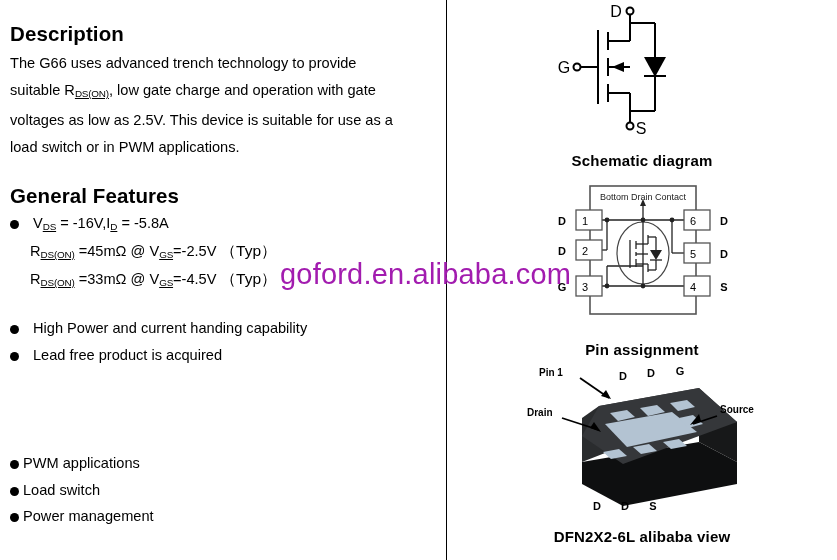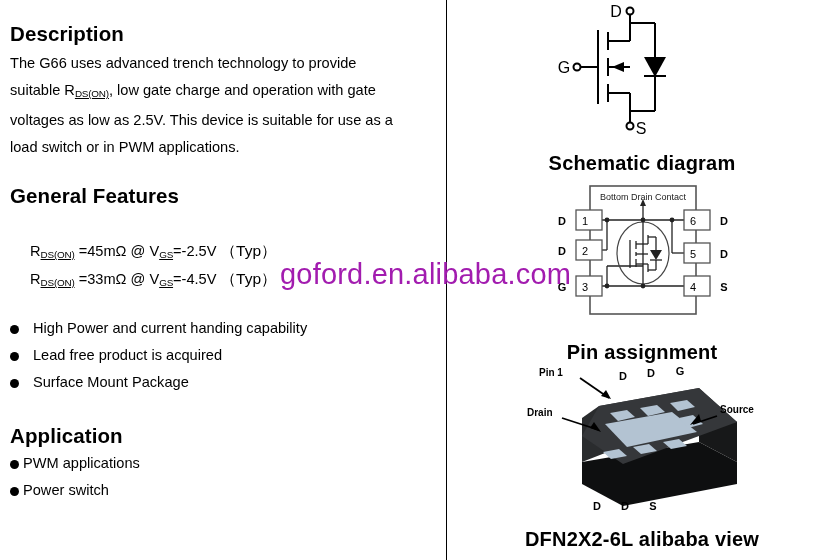--- a/index.html
+++ b/index.html
@@ -76,21 +76,21 @@
   }
   #app-0{top:455px;}
   #app-1{top:482px;}
   #app-2{top:508px;}
 
   
   .right{position:absolute;left:447px;top:0;width:390px;height:560px;}
 
   .cap{
     position:absolute;width:100%;text-align:center;
-    font-size:20px;font-weight:bold;letter-spacing:.2px;
+    font-size:15px;font-weight:bold;letter-spacing:.2px;
   }
   #cap-schematic{top:152px;left:0;}
   #cap-pin{top:341px;left:0;}
   #cap-bottom{top:528px;left:0;}
 
   .svgbox{position:absolute;}
   #schematic-svg{left:95px;top:2px;}
   #pinassign-svg{left:105px;top:180px;}
   #package-svg{left:80px;top:366px;}
 
@@ -107,46 +107,48 @@
 
     <div class="desc-body">
       <p><span>The G66 uses advanced trench technology to provide</span></p>
       <p><span>suitable R</span><sub>DS(ON)</sub><span>, low gate charge and operation with gate</span></p>
       <p>voltages as low as 2.5V. This device is suitable for use as a</p>
       <p>load switch or in PWM applications.</p>
     </div>
 
     <h2 class="sect" id="feat-title">General Features</h2>
 
+    <div class="feat-bullet" id="feat-0">
+      <span class="dot"></span><span>V</span><sub>DS</sub><span> = -16V,</span><span>I</span><sub>D</sub><span> = -5.8A</span>
+    </div>
 
     <div class="feat-bullet rds-line" id="feat-sub-0">
       <span>R</span><sub>DS(ON)</sub><span> =45mΩ @ V</span><sub>GS</sub><span>=-2.5V</span>&nbsp;<span class="typ">（Typ）</span>
     </div>
 
     <div class="feat-bullet rds-line" id="feat-sub-1">
       <span>R</span><sub>DS(ON)</sub><span> =33mΩ @ V</span><sub>GS</sub><span>=-4.5V</span>&nbsp;<span class="typ">（Typ）</span>
     </div>
 
     <div class="feat-bullet" id="feat-1">
       <span class="dot"></span><span>High Power and current handing capability</span>
     </div>
     <div class="feat-bullet" id="feat-2">
       <span class="dot"></span><span>Lead free product is acquired</span>
     </div>
-    <div class="feat-bullet" id="feat-3">
-      <span class="dot"></span><span>Surface Mount Package</span>
-    </div>
-
-    <h2 class="sect" id="app-title">Application</h2>
+
 
     <div class="app-item" id="app-0">
       <span class="dot-sm"></span><span>PWM applications</span>
     </div>
     <div class="app-item" id="app-1">
-      <span class="dot-sm"></span><span>Power switch</span>
+      <span class="dot-sm"></span><span>Load switch</span>
+    </div>
+    <div class="app-item" id="app-2">
+      <span class="dot-sm"></span><span>Power management</span>
     </div>
   </div>
 
   <div class="divider"></div>
 
   <div class="watermark">goford.en.alibaba.com</div>
 
   <div class="right">
 
     <svg class="svgbox" id="schematic-svg" width="190" height="150" viewBox="0 0 190 150">

